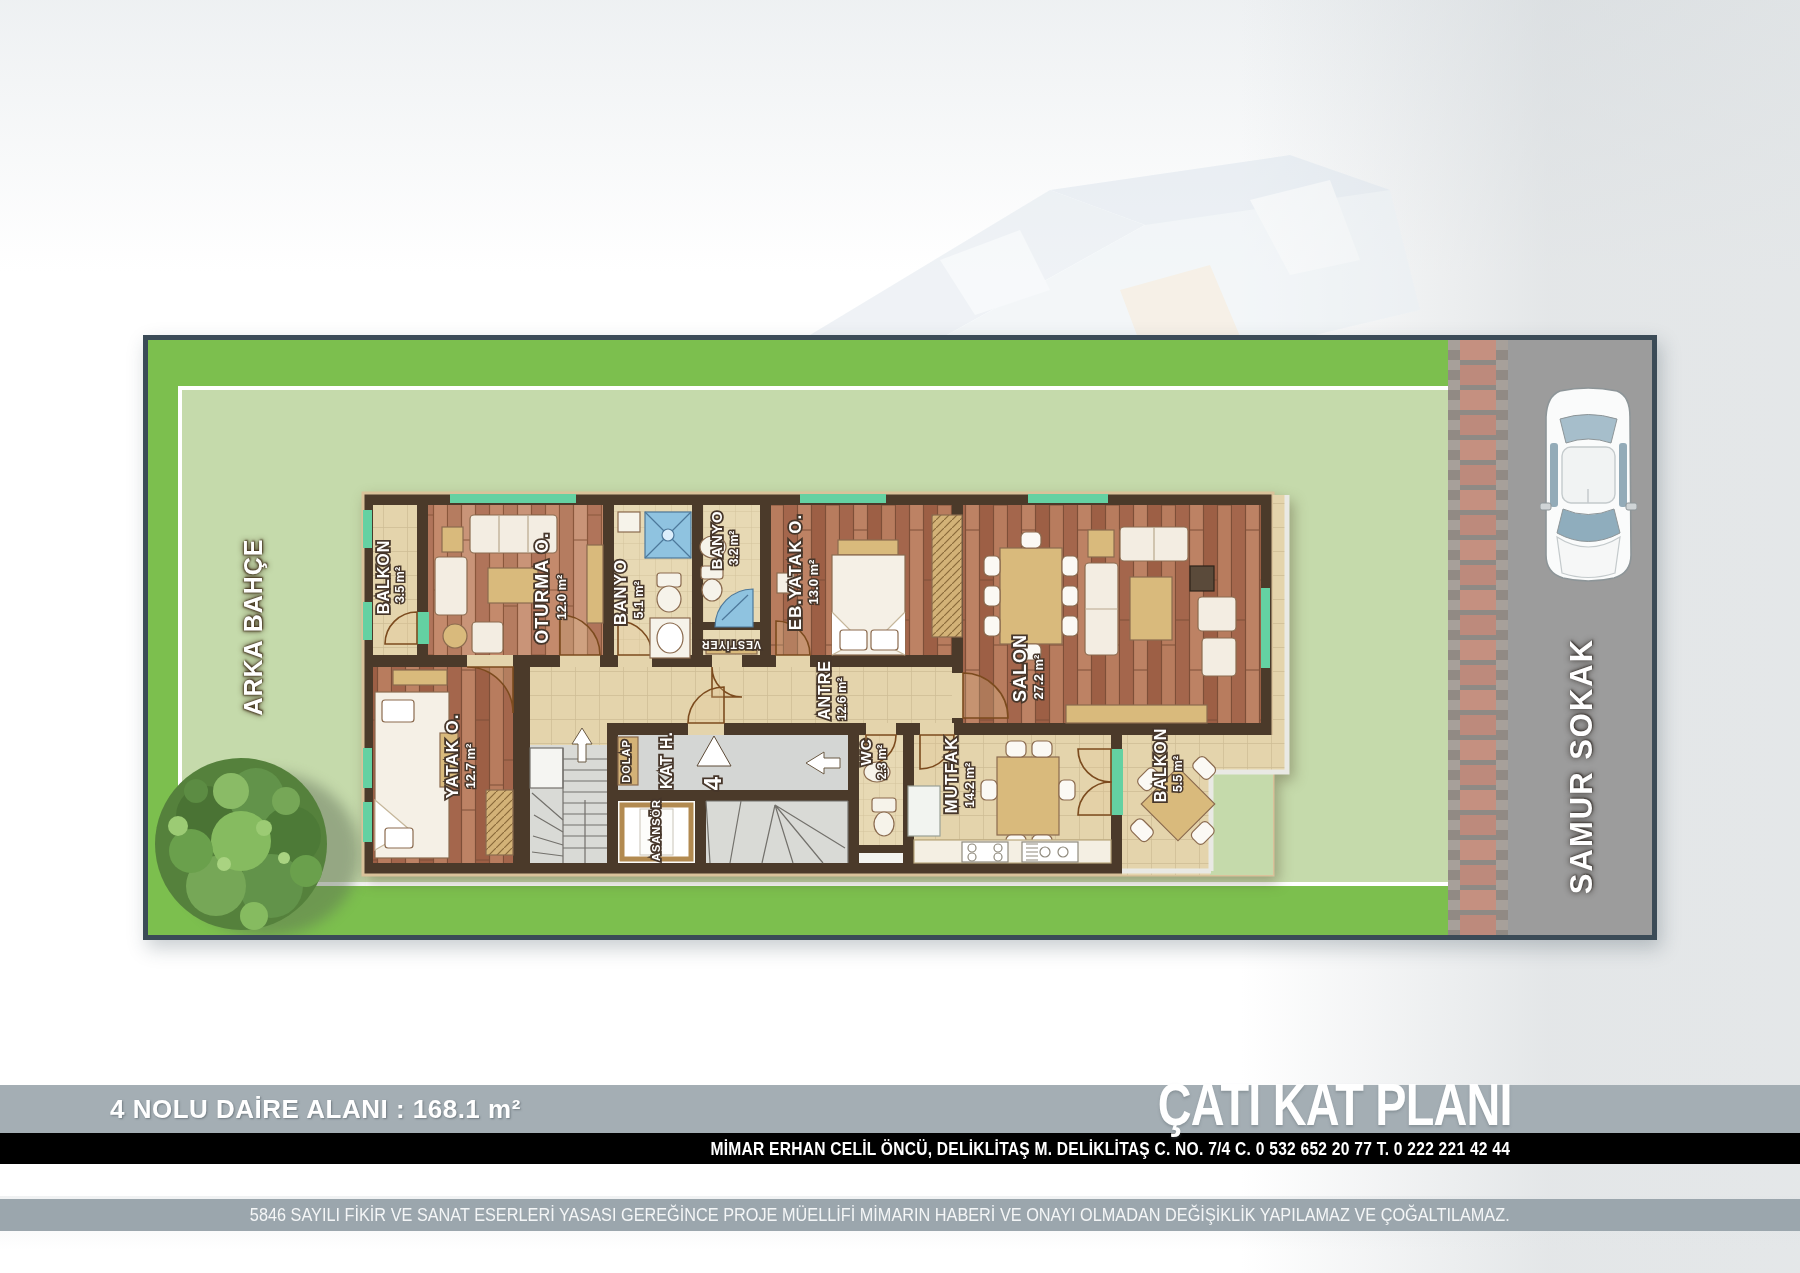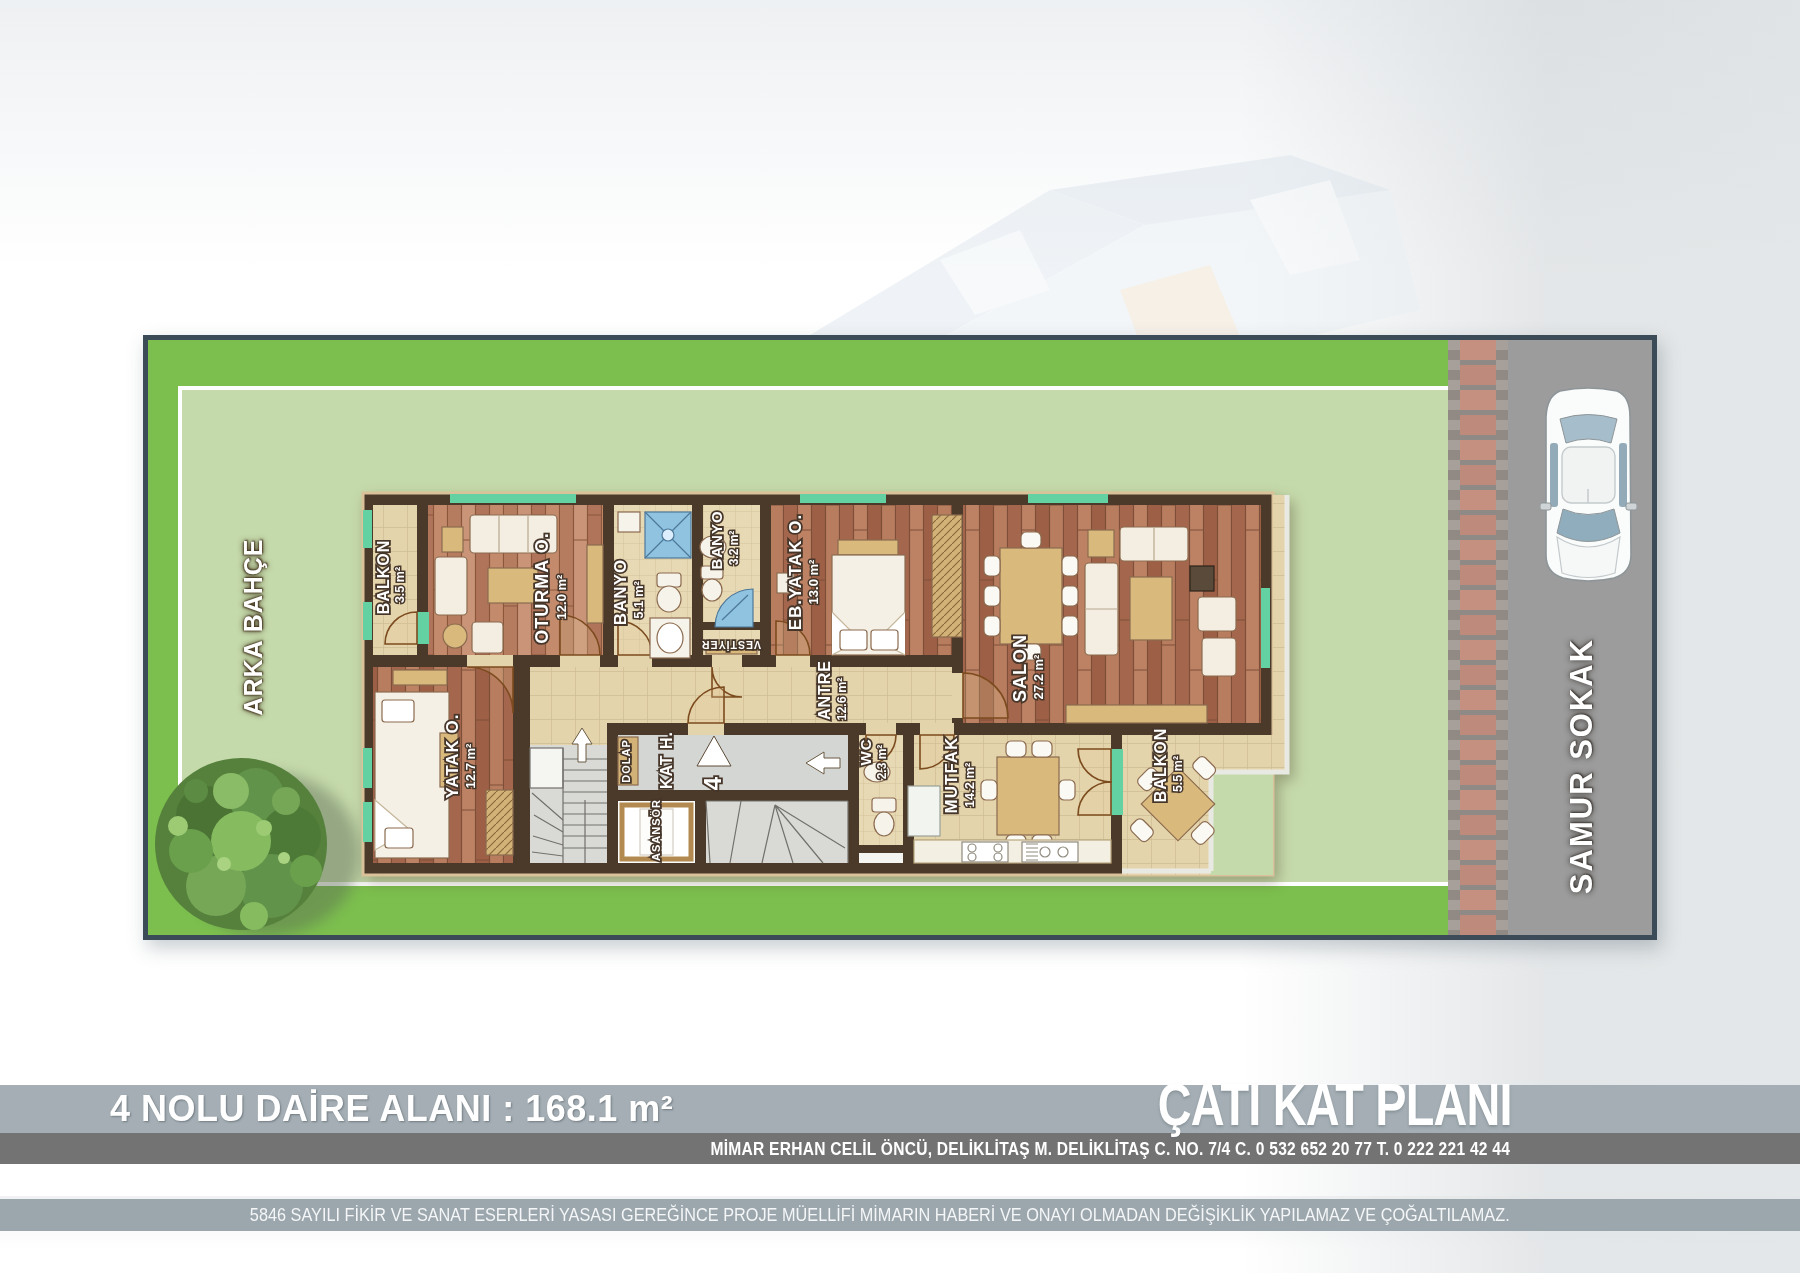--- a/index.html
+++ b/index.html
@@ -38,23 +38,23 @@
   #tree{position:absolute;left:-12px;top:396px;width:230px;height:224px;}
   #car{position:absolute;left:1392px;top:45px;width:97px;height:200px;}
   #plan-svg{position:absolute;left:207px;top:145px;width:950px;height:400px;
     filter:drop-shadow(4px 6px 7px rgba(60,40,20,.32));}
 
   
   .band{position:absolute;left:0;width:1800px;display:flex;align-items:center;}
   #band-area{top:1085px;height:48px;
     background:linear-gradient(90deg,#b7bec2 0%,#a4aeb4 18%,#a2acb2 82%,#bcc2c5 88%,#c8cccе 100%);
     background-color:#a4aeb4;}
-  #band-area span{margin-left:110px;font-size:36px;font-weight:bold;color:#fff;
+  #band-area span{margin-left:110px;font-size:26px;font-weight:bold;color:#fff;
     text-shadow:1px 1px 2px rgba(80,90,96,.6);letter-spacing:.5px;}
-  #band-architect{top:1133px;height:31px;background:#737373;justify-content:flex-end;}
+  #band-architect{top:1133px;height:31px;background:#000000;justify-content:flex-end;}
   #band-architect span{margin-right:290px;font-size:19px;font-weight:bold;color:#fff;
     transform:scaleX(.82);transform-origin:right center;letter-spacing:.3px;white-space:nowrap;}
   #band-legal{top:1164px;height:32px;background:#9ba6ad;justify-content:flex-end;margin-top:35px;}
   #band-legal span{margin-right:290px;font-size:17.5px;color:#f4f6f7;
     transform:scaleX(.93);transform-origin:right center;white-space:nowrap;}
   #big-title{position:absolute;top:1076px;right:288px;height:60px;line-height:58px;
     font-size:60px;font-weight:bold;color:#fff;letter-spacing:-1px;
     transform:scaleX(.78);transform-origin:right center;white-space:nowrap;
     text-shadow:0 2px 3px rgba(90,100,106,.35);}
 

